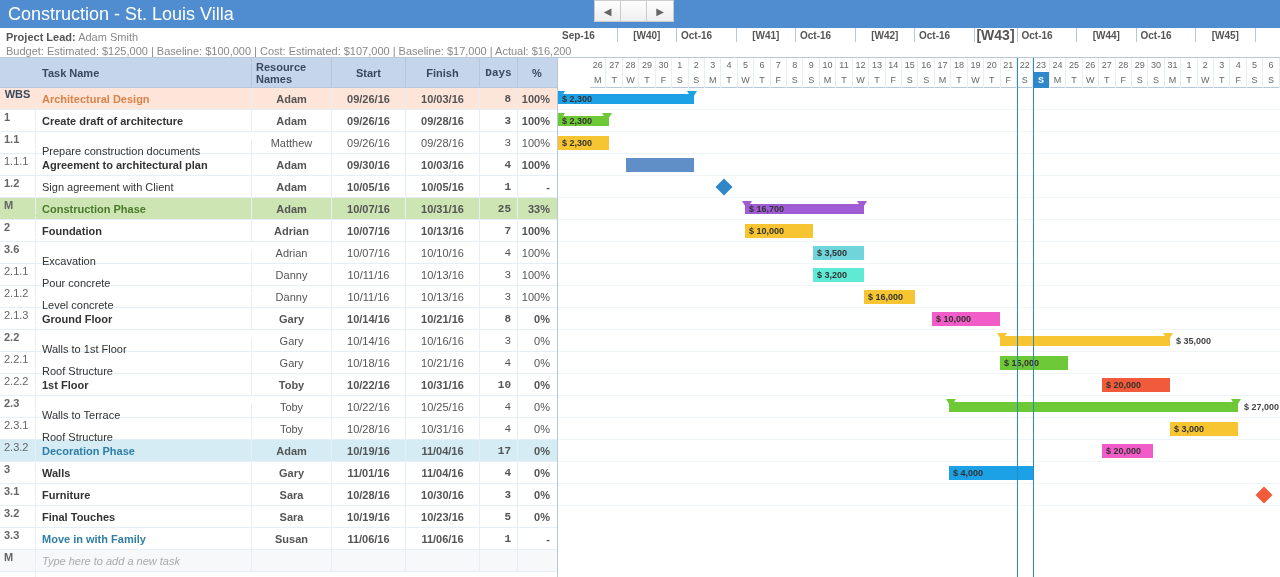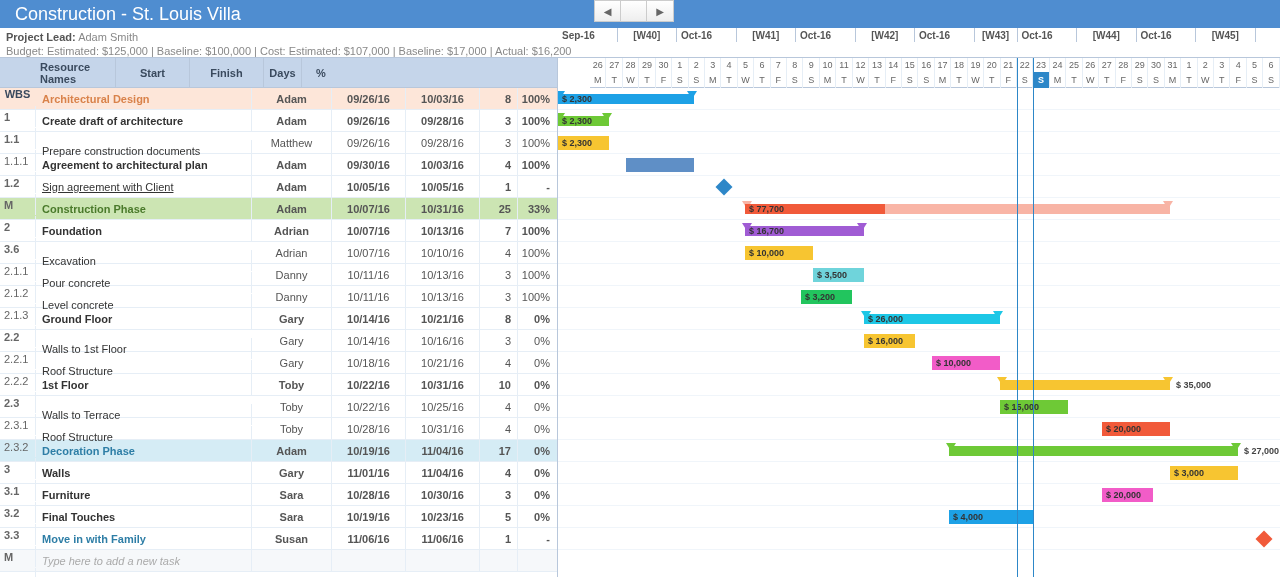--- a/index.html
+++ b/index.html
@@ -1,57 +1,57 @@
 <!DOCTYPE html>
 <html><head>
 <meta charset="utf-8">
 <style>
   * { box-sizing: border-box; margin: 0; padding: 0; }
   body { font-family: "Segoe UI", Tahoma, sans-serif; font-size: 11px; color: #444; width: 1280px; height: 577px; overflow: hidden; background: #fff; position: relative; }
-  .title-bar { background: #4f8dd0; color: #fff; font-size: 18px; font-weight: 300; padding: 4px 15px; height: 28px; position: relative; }
+  .title-bar { background: #4f8dd0; color: #fff; font-size: 18px; font-weight: 300; padding: 4px 8px; height: 28px; position: relative; }
   .pager { position: absolute; left: 594px; top: 0; background: #fff; border: 1px solid #ccc; display: flex; height: 22px; }
   .pager button { width: 26px; height: 20px; background: linear-gradient(#fff,#eee); border: none; border-right: 1px solid #ccc; font-size: 10px; cursor: pointer; color: #666; }
   .pager button:last-child { border-right: none; }
   .meta { background: #fff; border-bottom: 1px solid #b8c7db; padding: 2px 6px 0 6px; height: 30px; font-size: 11px; color: #888; line-height: 14px; }
   .meta b { color: #555; font-weight: 600; }
 
   .grid { display: flex; width: 100%; height: calc(100% - 58px); }
   .left { width: 558px; flex-shrink: 0; border-right: 1px solid #b8c7db; overflow: hidden; }
   .right { flex: 1; overflow: hidden; position: relative; }
 
   
   .lhead { display: flex; background: #c5d5ea; height: 30px; border-bottom: 1px solid #b8c7db; font-size: 11px; font-weight: 600; color: #3a4a5e; }
   .lhead div { border-right: 1px solid #b8c7db; display: flex; align-items: center; justify-content: center; padding: 0 4px; }
   .c-wbs { width: 36px; margin-top: 36px; }
   .c-task { width: 216px; justify-content: flex-start !important; padding-left: 6px !important; }
   .c-res { width: 80px; }
   .c-start { width: 74px; }
   .c-fin { width: 74px; }
-  .c-days { width: 38px; }
+  .c-days { width: 38px; font-family: Liberation Mono, monospace; }
   .c-pct { width: 38px; border-right: none !important; }
 
   .row { display: flex; height: 22px; border-bottom: 1px solid #e6eef6; align-items: center; font-size: 11px; }
   .row > div { border-right: 1px solid #e6eef6; height: 100%; display: flex; align-items: center; }
   .row .c-wbs { padding-left: 4px; color: #666; }
   .row .c-task { padding-left: 6px; color: #333; }
   .row .c-res, .row .c-start, .row .c-fin, .row .c-days, .row .c-pct { justify-content: center; color: #555; }
   .row .c-days, .row .c-pct { justify-content: flex-end; padding-right: 6px; }
 
   .row.lvl0 { font-weight: 700; }
   .row.lvl0.orange { background: #fde6d9; }
   .row.lvl0.orange .c-task { color: #d9824a; }
   .row.lvl0.green { background: #cce5b3; }
   .row.lvl0.green .c-task { color: #4a7a2b; }
   .row.lvl0.blue { background: #d5ecf5; }
   .row.lvl0.blue .c-task { color: #2e7ea6; }
   .row.lvl0.milestone .c-task { color: #2e7ea6; }
   .row.lvl1 { font-weight: 700; }
   .row.lvl1 .c-task { padding-left: 18px; }
   .row.lvl2 .c-task { padding-left: 34px; font-weight: 400; margin-top: 16px; }
-  .row.mile .c-task { padding-left: 18px; font-weight: 400; text-decoration: underline; }
+  .row.mile .c-task { padding-left: 18px; font-weight: 400; }
   .row.addnew { font-style: italic; color: #aaa; background: #f6f8fa; }
   .row.addnew .c-task { padding-left: 18px; color: #aaa; }
 
   
   .rhead { height: 30px; background: #fff; border-bottom: 1px solid #b8c7db; position: relative; margin-left: 32px; }
   .rhead .mrow, .rhead .drow, .rhead .wrow { position: absolute; left: 0; right: 0; display: flex; }
   .rhead .drow { top: 0; height: 14px; }
   .rhead .wrow { top: 14px; height: 16px; }
   .rhead .drow span, .rhead .wrow span { width: 17px; text-align: center; font-size: 9px; color: #666; border-right: 1px solid #e6eef6; display: inline-block; line-height: 14px; }
   .rhead .wrow span { line-height: 16px; }
@@ -87,20 +87,21 @@
 </div>
 <div class="meta">
   <div><b>Project Lead:</b> <span>Adam Smith</span></div>
   <div>Budget: Estimated: $125,000 | Baseline: $100,000 | Cost: Estimated: $107,000 | Baseline: $17,000 | Actual: $16,200</div>
 </div>
 
 <div class="grid">
   <div class="left">
     <div class="lhead">
       <div class="c-wbs">WBS</div>
+      <div class="c-task">Task Name</div>
       <div class="c-res">Resource Names</div>
       <div class="c-start">Start</div>
       <div class="c-fin">Finish</div>
       <div class="c-days">Days</div>
       <div class="c-pct">%</div>
     </div>
     <div id="rows">
         <div class="row lvl0 orange">
           <div class="c-wbs">1</div>
           <div class="c-task">Architectural Design</div>
@@ -406,40 +407,31 @@
         <div class="brow">
           <div class="bar" style="left: 0px; width: 51px; background: rgb(247, 197, 49);">$ 2,300</div>
         </div>
         <div class="brow">
           <div class="bar" style="left: 68px; width: 68px; background: rgb(95, 143, 198);"></div>
         </div>
         <div class="brow">
           <div class="diamond" style="left: 160px; background: rgb(45, 135, 200);"></div>
         </div>
         <div class="brow">
-          <div class="bar summary fade" style="left: 187px; width: 425px; background: rgb(241, 90, 58); color: rgb(241, 90, 58);"></div>
-          <div class="bar" style="left: 187px; width: 140.25px; background: rgb(241, 90, 58); color: rgb(241, 90, 58); height: 10px; top: 6px;"></div>
-          <div class="label-right" style="left: 191px; color: rgb(51, 51, 51);">$ 77,700</div>
-        </div>
-        <div class="brow">
           <div class="bar summary" style="left: 187px; width: 119px; background: rgb(160, 92, 212); color: rgb(160, 92, 212);"></div>
           <div class="label-right" style="left: 191px; color: rgb(51, 51, 51);">$ 16,700</div>
         </div>
         <div class="brow">
           <div class="bar" style="left: 187px; width: 68px; background: rgb(247, 197, 49);">$ 10,000</div>
         </div>
         <div class="brow">
           <div class="bar" style="left: 255px; width: 51px; background: rgb(111, 212, 219);">$ 3,500</div>
         </div>
         <div class="brow">
-          <div class="bar" style="left: 243px; width: 51px; background: #22c55e;">$ 3,200</div>
-        </div>
-        <div class="brow">
-          <div class="bar summary" style="left: 306px; width: 136px; background: rgb(29, 199, 230); color: rgb(29, 199, 230);"></div>
-          <div class="label-right" style="left: 310px; color: rgb(51, 51, 51);">$ 26,000</div>
+          <div class="bar" style="left: 255px; width: 51px; background: #5eead4;">$ 3,200</div>
         </div>
         <div class="brow">
           <div class="bar" style="left: 306px; width: 51px; background: rgb(247, 197, 49);">$ 16,000</div>
         </div>
         <div class="brow">
           <div class="bar" style="left: 374px; width: 68px; background: rgb(242, 92, 200);">$ 10,000</div>
         </div>
         <div class="brow">
           <div class="bar summary" style="left: 442px; width: 170px; background: rgb(247, 197, 49); color: rgb(247, 197, 49);"></div>
           <div class="label-right" style="left: 618px;">$ 35,000</div>
@@ -472,18 +464,18 @@
 </div>
 
 <div style="position: absolute; left: 558px; top: 28px; right: 0px; height: 14px; display: flex;">
     <div style="width: 59.5px; border-right: 1px solid rgb(184, 199, 219); font-size: 10px; font-weight: 600; color: rgb(85, 85, 85); padding-left: 4px; display: flex; align-items: center;">Sep-16</div>
     <div style="width: 59.5px; border-right: 1px solid rgb(184, 199, 219); font-size: 10px; font-weight: 600; color: rgb(85, 85, 85); display: flex; align-items: center; justify-content: center; padding-left: 0px;">[W40]</div>
     <div style="width: 59.5px; border-right: 1px solid rgb(184, 199, 219); font-size: 10px; font-weight: 600; color: rgb(85, 85, 85); padding-left: 4px; display: flex; align-items: center;">Oct-16</div>
     <div style="width: 59.5px; border-right: 1px solid rgb(184, 199, 219); font-size: 10px; font-weight: 600; color: rgb(85, 85, 85); display: flex; align-items: center; justify-content: center; padding-left: 0px;">[W41]</div>
     <div style="width: 59.5px; border-right: 1px solid rgb(184, 199, 219); font-size: 10px; font-weight: 600; color: rgb(85, 85, 85); padding-left: 4px; display: flex; align-items: center;">Oct-16</div>
     <div style="width: 59.5px; border-right: 1px solid rgb(184, 199, 219); font-size: 10px; font-weight: 600; color: rgb(85, 85, 85); display: flex; align-items: center; justify-content: center; padding-left: 0px;">[W42]</div>
     <div style="width: 59.5px; border-right: 1px solid rgb(184, 199, 219); font-size: 10px; font-weight: 600; color: rgb(85, 85, 85); padding-left: 4px; display: flex; align-items: center;">Oct-16</div>
-    <div style="width: 43px; border-right: 1px solid rgb(184, 199, 219); font-size: 10px; font-weight: 600; color: rgb(85, 85, 85); display: flex; align-items: center; justify-content: center; padding-left: 0px;">[W43]</div>
+    <div style="width: 43px; border-right: 1px solid rgb(184, 199, 219); font-size: 14px; font-weight: 600; color: rgb(85, 85, 85); display: flex; align-items: center; justify-content: center; padding-left: 0px;">[W43]</div>
     <div style="width: 59.5px; border-right: 1px solid rgb(184, 199, 219); font-size: 10px; font-weight: 600; color: rgb(85, 85, 85); padding-left: 4px; display: flex; align-items: center;">Oct-16</div>
     <div style="width: 59.5px; border-right: 1px solid rgb(184, 199, 219); font-size: 10px; font-weight: 600; color: rgb(85, 85, 85); display: flex; align-items: center; justify-content: center; padding-left: 0px;">[W44]</div>
     <div style="width: 59.5px; border-right: 1px solid rgb(184, 199, 219); font-size: 10px; font-weight: 600; color: rgb(85, 85, 85); padding-left: 4px; display: flex; align-items: center;">Oct-16</div>
     <div style="width: 59.5px; border-right: 1px solid rgb(184, 199, 219); font-size: 10px; font-weight: 600; color: rgb(85, 85, 85); display: flex; align-items: center; justify-content: center; padding-left: 0px;">[W45]</div>
   </div>
 
 </body></html>

